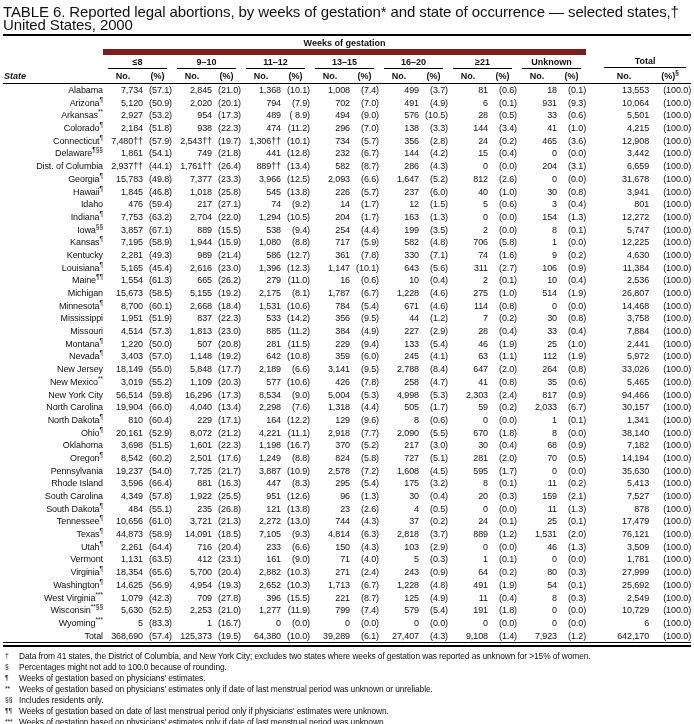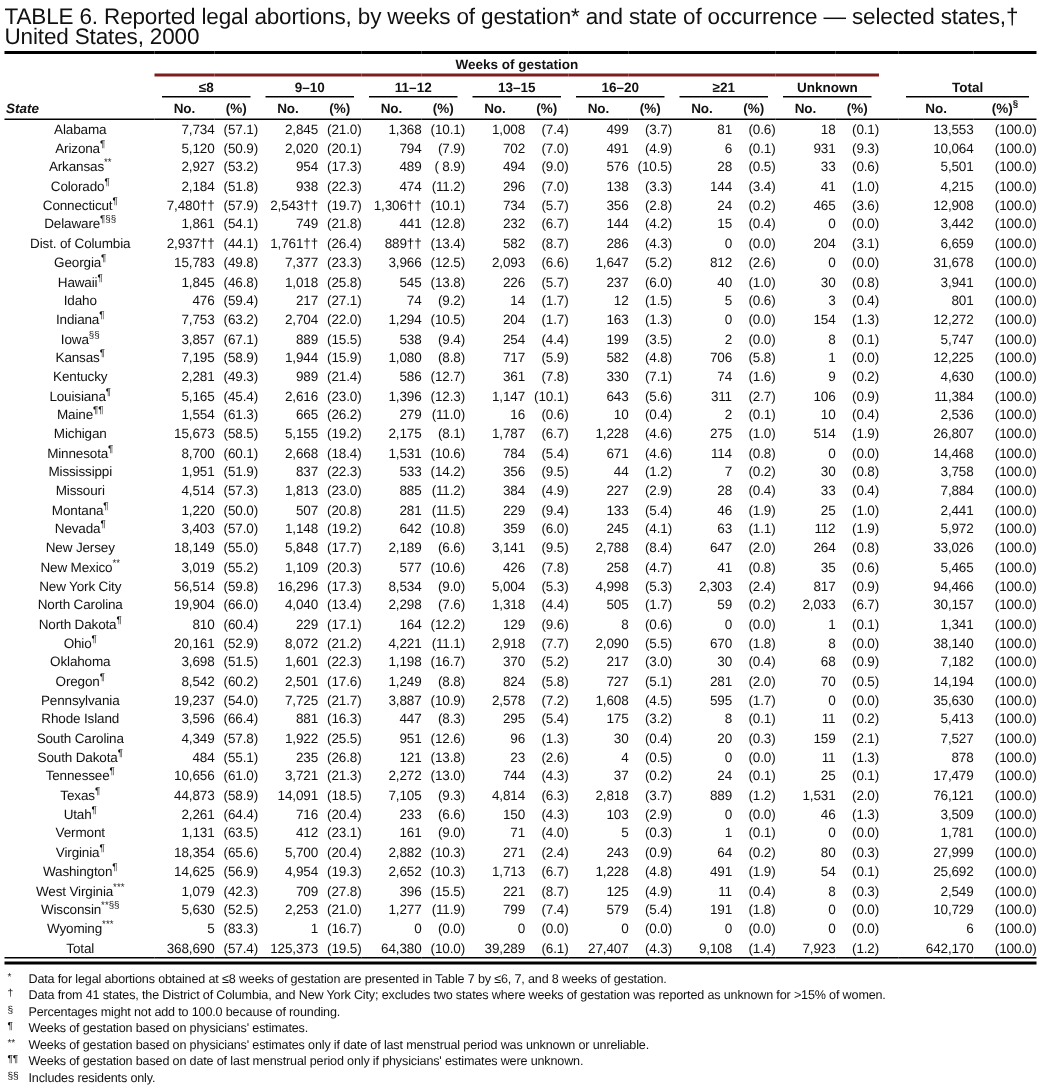--- a/index.html
+++ b/index.html
@@ -2,30 +2,30 @@
 <html><head>
 <meta charset="utf-8">
 <style>
   html,body{margin:0;padding:0;background:#fff;}
   body{width:694px;height:724px;color:#111;font-family:"Liberation Sans","DejaVu Sans",sans-serif;overflow:hidden;}
   .page{padding:3px 3px 0 3px;}
   .title{font-size:15px;font-weight:normal;line-height:13px;letter-spacing:-0.1px;padding:2px 0 3px 0;}
   table{border-collapse:collapse;table-layout:fixed;width:688px;border-top:2.2px solid #000;}
   td{padding:0;white-space:nowrap;overflow:visible;}
   
-  .spanner{font-size:9px;font-weight:bold;text-align:center;border-bottom:2px solid #7f1d1d;padding:2px 0 1px 0;}
+  .spanner{font-size:9px;font-weight:bold;text-align:center;border-bottom:6px solid #7f1d1d;padding:2px 0 1px 0;}
   .grp div{font-size:9px;font-weight:bold;text-align:center;border-bottom:1px solid #000;margin:2px 5px 0 5px;padding-bottom:1px;}
   .subrow td{font-size:9px;font-weight:bold;border-bottom:1.8px solid #000;padding:2px 0 2px 0;}
   .subrow .state-h{text-align:left;vertical-align:bottom;padding-left:1px;font-style:italic;}
   .sub-no{text-align:center;}
   .sub-pct{text-align:center;}
   .tpct sup{font-size:6.5px;line-height:0;}
   
   tbody td{font-size:9px;height:12.68px;line-height:12.68px;letter-spacing:-0.1px;}
-  td.state{text-align:center;padding-left:1px;}
+  td.state{text-align:right;padding-left:1px;}
   td.num{text-align:right;}
   td.pct{text-align:right;}
   sup.mk{font-size:6.5px;line-height:0;vertical-align:4px;letter-spacing:0;}
   tr.total td{border-bottom:1px solid #000;}
   .rule-bottom{width:688px;height:2.4px;background:#000;margin-top:1.5px;}
   
   .footnotes{margin-top:4px;}
   .fn{display:flex;font-size:8.4px;line-height:11px;letter-spacing:-0.1px;}
   .fn-mk{flex:none;width:14px;padding-left:2px;font-size:6.8px;position:relative;top:-1px;}
   .fn-tx{flex:1;}
@@ -994,45 +994,41 @@
           <td class="num">642,170</td>
           <td class="pct">(100.0)</td>
         </tr>
       </tbody>
   </table>
 
   <div class="rule-bottom"></div>
 
   <div class="footnotes">
       <div class="fn">
-        <span class="fn-mk">*</span>
-        <span class="fn-tx">Data for legal abortions obtained at ≤8 weeks of gestation are presented in Table 7 by ≤6, 7, and 8 weeks of gestation.</span>
-      </div>
-      <div class="fn">
         <span class="fn-mk">†</span>
         <span class="fn-tx">Data from 41 states, the District of Columbia, and New York City; excludes two states where weeks of gestation was reported as unknown for &gt;15% of women.</span>
       </div>
       <div class="fn">
         <span class="fn-mk">§</span>
         <span class="fn-tx">Percentages might not add to 100.0 because of rounding.</span>
       </div>
       <div class="fn">
         <span class="fn-mk">¶</span>
         <span class="fn-tx">Weeks of gestation based on physicians' estimates.</span>
       </div>
       <div class="fn">
         <span class="fn-mk">**</span>
         <span class="fn-tx">Weeks of gestation based on physicians' estimates only if date of last menstrual period was unknown or unreliable.</span>
       </div>
       <div class="fn">
+        <span class="fn-mk">§§</span>
+        <span class="fn-tx">Includes residents only.</span>
+      </div>
+      <div class="fn">
         <span class="fn-mk">¶¶</span>
         <span class="fn-tx">Weeks of gestation based on date of last menstrual period only if physicians' estimates were unknown.</span>
-      </div>
-      <div class="fn">
-        <span class="fn-mk">§§</span>
-        <span class="fn-tx">Includes residents only.</span>
       </div>
       <div class="fn">
         <span class="fn-mk">***</span>
         <span class="fn-tx">Weeks of gestation based on physicians' estimates only if date of last menstrual period was unknown.</span>
       </div>
     </div>
 </div>
 
 </body></html>

